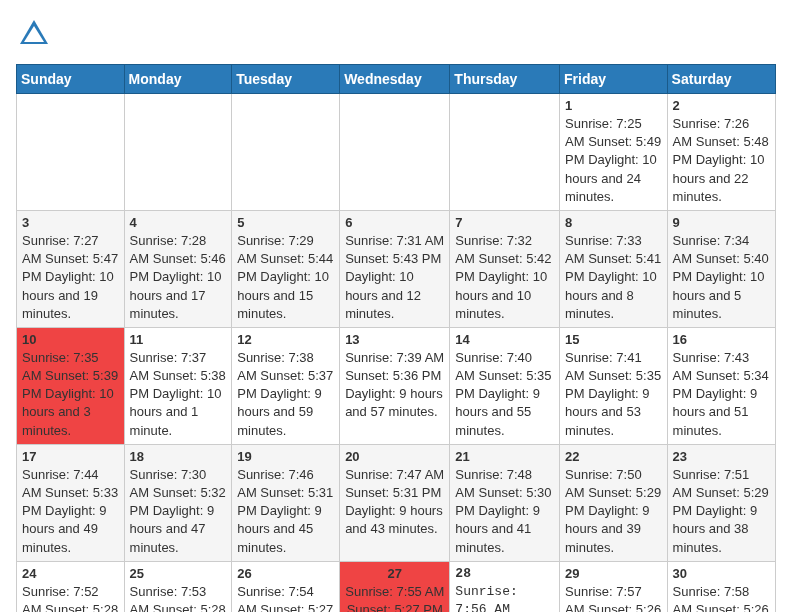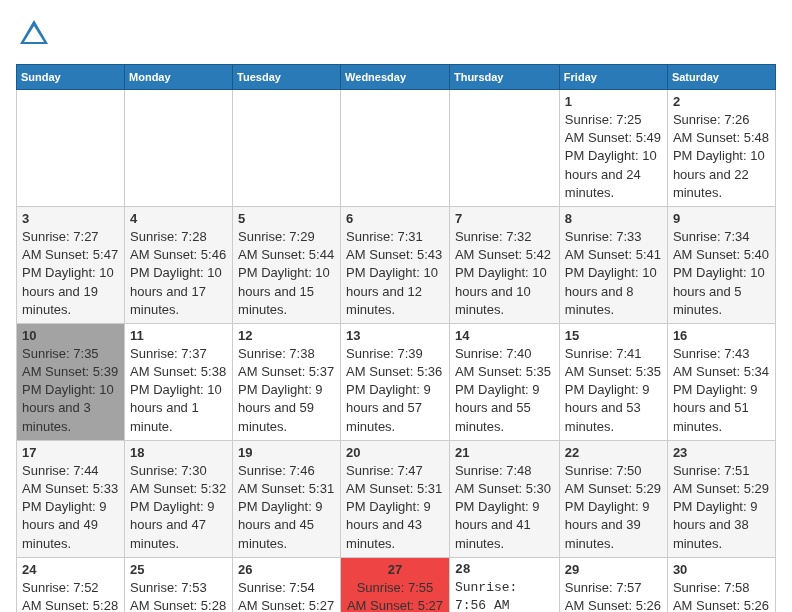--- a/index.html
+++ b/index.html
@@ -54,21 +54,21 @@
       color: #555;
     }
     .calendar {
       width: 100%;
       border-collapse: collapse;
       border: 1px solid #ccc;
     }
     .calendar th {
       background-color: #2a7ab8;
       color: #fff;
-      font-size: 11px;
+      font-size: 14px;
       font-weight: bold;
       padding: 6px 4px;
       text-align: left;
       border: 1px solid #1a5a8a;
     }
     .calendar td {
       vertical-align: top;
       border: 1px solid #ccc;
       padding: 4px 5px;
       width: 113px;
@@ -189,21 +189,21 @@
 Daylight: 10 hours and 8 minutes.</div>
         </td>
         <td style="background: rgb(245, 245, 245);">
           <span class="day-number">9</span>
           <div class="day-info">Sunrise: 7:34 AM
 Sunset: 5:40 PM
 Daylight: 10 hours and 5 minutes.</div>
         </td>
       </tr>
       <tr>
-        <td style="background: #a3a3a3;">
+        <td style="background: #ef4444;">
           <span class="day-number">10</span>
           <div class="day-info">Sunrise: 7:35 AM
 Sunset: 5:39 PM
 Daylight: 10 hours and 3 minutes.</div>
         </td>
         <td style="background: rgb(255, 255, 255);">
           <span class="day-number">11</span>
           <div class="day-info">Sunrise: 7:37 AM
 Sunset: 5:38 PM
 Daylight: 10 hours and 1 minute.</div>

